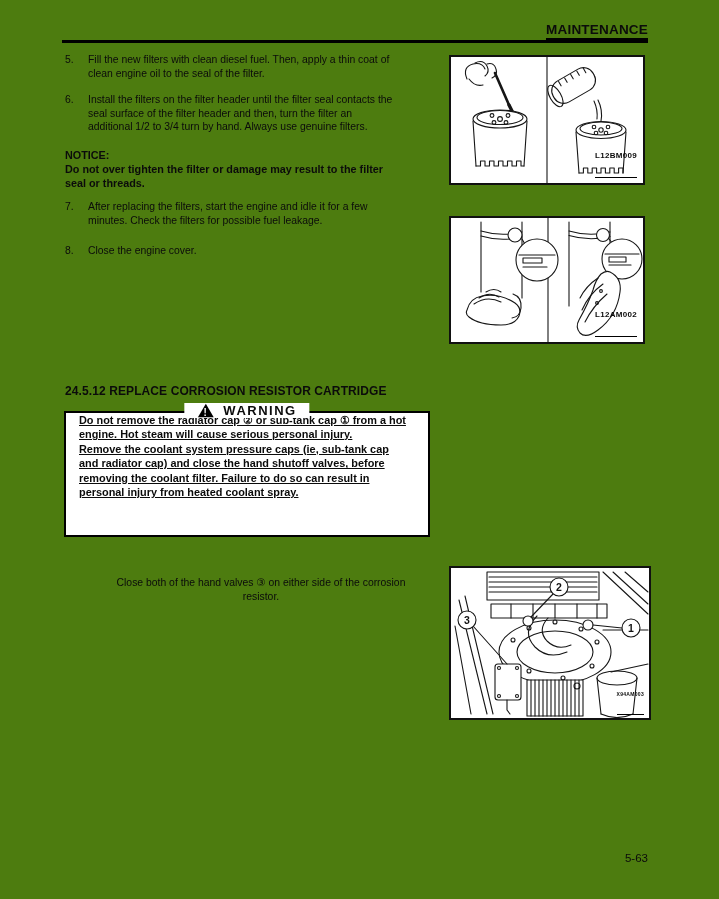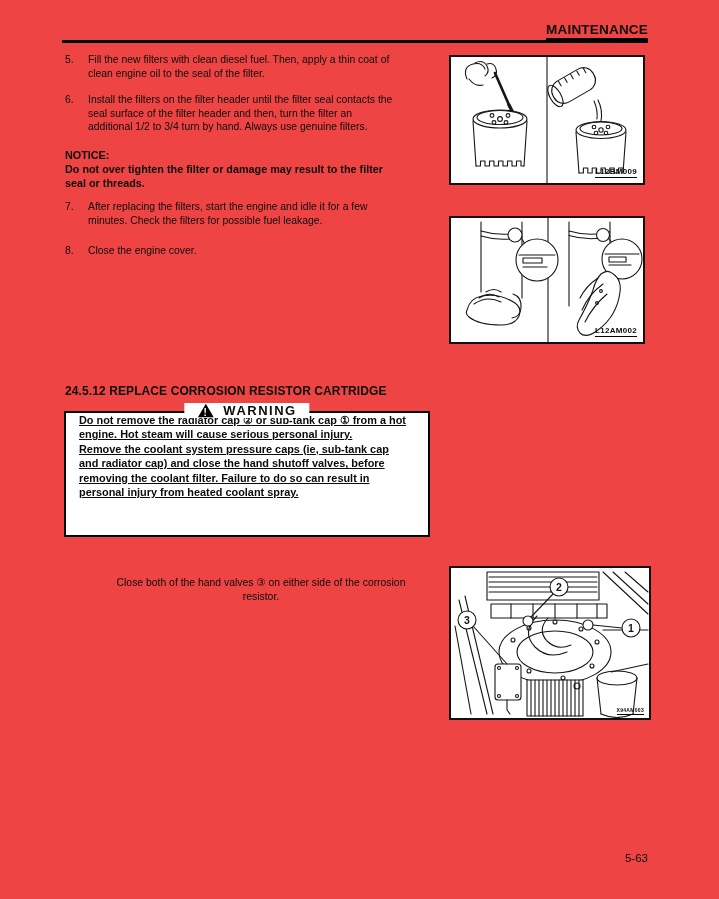--- a/index.html
+++ b/index.html
@@ -1,18 +1,18 @@
 <!DOCTYPE html>
 <html><head>
 <meta charset="utf-8">
 <style>
   html,body { margin:0; padding:0; background:#e8e8e8; }
   .page {
     position:relative; width:719px; height:899px; margin:0 auto;
-    background:#ef4444; color:#0b0b0b; overflow:hidden;
+    background:#4d7c0f; color:#0b0b0b; overflow:hidden;
     font-family:"Liberation Sans", sans-serif;
   }
 
   
   .header-title {
     position:absolute; top:22px; right:71px;
     font-size:13.5px; font-weight:bold; letter-spacing:.2px;
     border-bottom:2px solid #000; padding-bottom:1px;
   }
   .header-rule {
@@ -70,21 +70,21 @@
 
   
   .figure { position:absolute; background:#fff; border:2px solid #111; }
   #fig1 { left:449px; top:55px;  width:192px; height:126px; }
   #fig2 { left:449px; top:216px; width:192px; height:124px; }
   #fig3 { left:449px; top:566px; width:198px; height:150px; }
   .figure svg { display:block; }
   .fig-caption {
     position:absolute; right:6px; bottom:5px;
     font-weight:bold; font-size:8px; letter-spacing:.3px; line-height:1;
-    border-bottom:1px solid #000; padding-bottom:1px;
+    border-bottom:1px solid #000; padding-bottom:17px;
   }
   #fig3 .fig-caption { font-size:5px; right:5px; bottom:3px; }
 
   .sketch { stroke:#161616; stroke-width:1.1; fill:none; stroke-linecap:round; stroke-linejoin:round; }
   .sketch .white { fill:#ffffff; }
   .sketch text { fill:#111; stroke:none; font-weight:bold; font-size:10.5px; text-anchor:middle; font-family:"Liberation Sans", sans-serif; }
 
   
   .page-number { position:absolute; right:71px; top:852px; font-size:11.5px; }
 </style>

